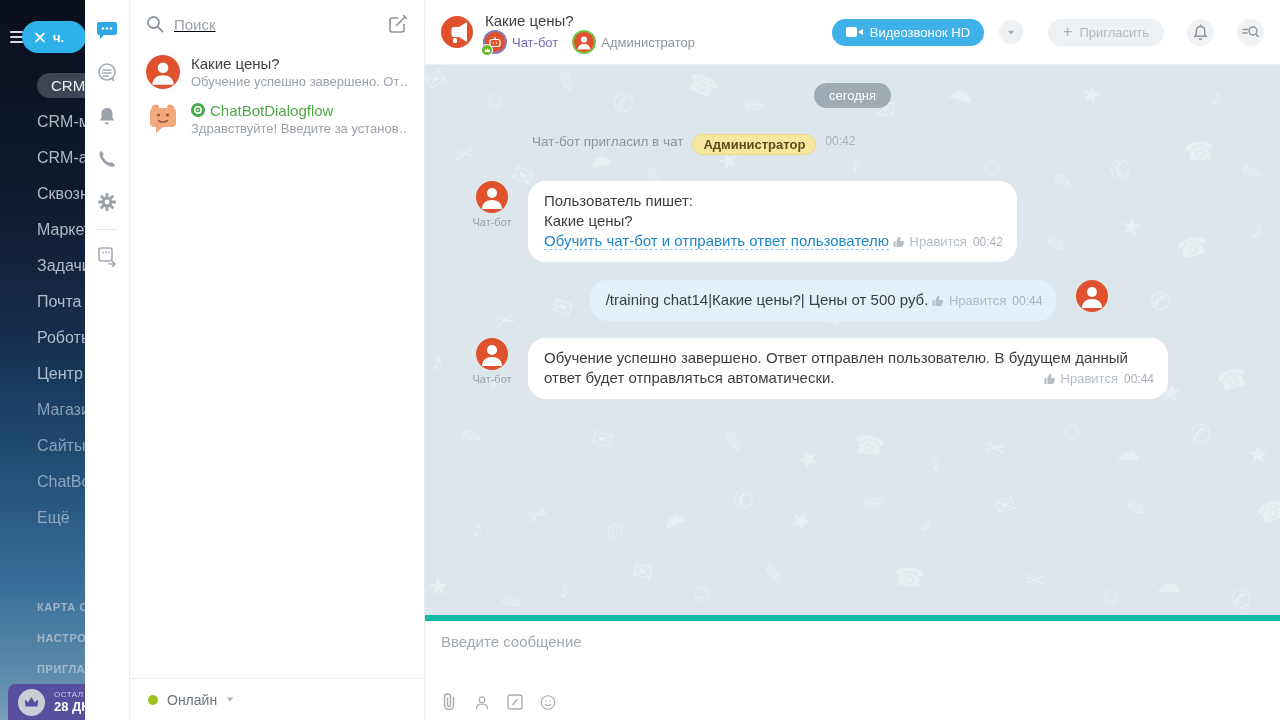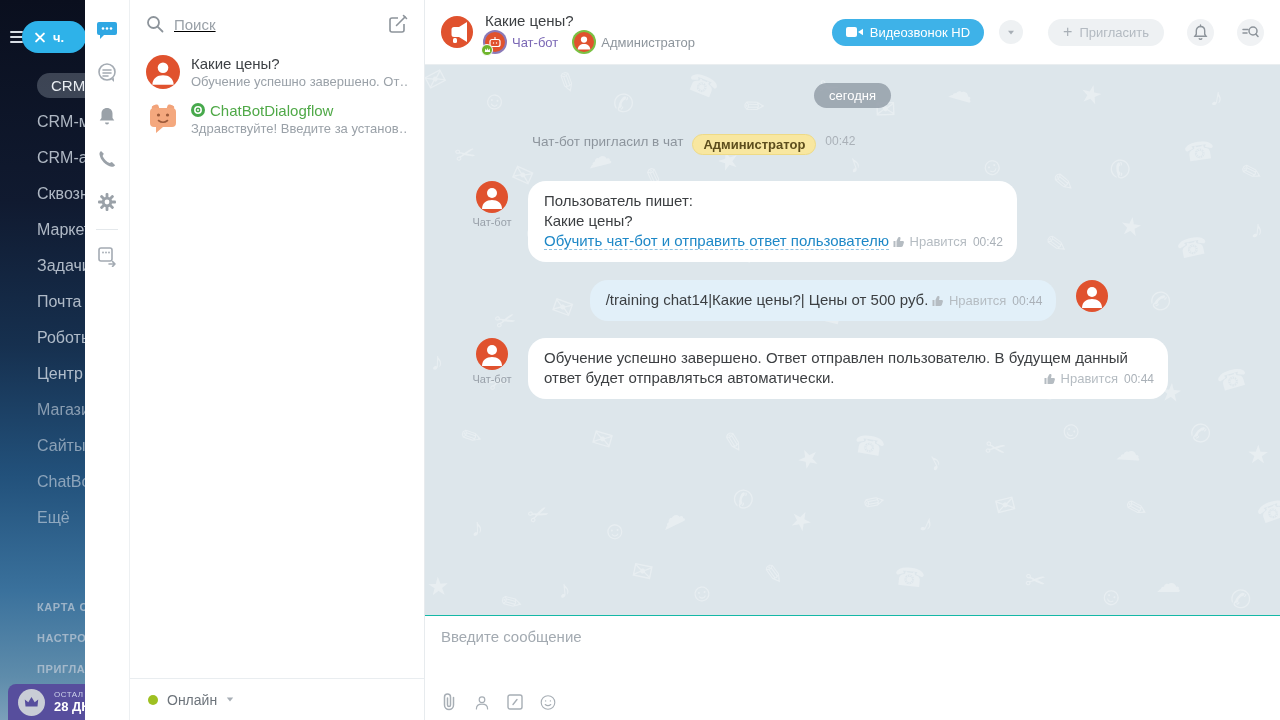--- a/index.html
+++ b/index.html
@@ -91,21 +91,21 @@
   .bubble{ position:relative; background:#fff; border-radius:18px; padding:10px 16px 11px; margin-left:13px; font-size:15px; line-height:20px; color:#3c3f42; max-width:640px; }
   .bubble .meta{ position:absolute; right:14px; bottom:10px; display:flex; align-items:center; gap:6px; }
   .bubble .meta .like{ font-size:13px; color:#b5bcc2; cursor:pointer; display:flex; align-items:center; gap:5px; }
   .bubble.pad-meta{ padding-right:128px; }
   .train-link{ color:#1e88c7; text-decoration:none; border-bottom:1px dashed #8fc3e2; cursor:pointer; }
   .row1{ margin-top:26px; }
   .row-out{ margin-top:18px; justify-content:center; }
   .out-bubble{ background:#e2f0f9; margin-left:0; margin-right:13px; white-space:nowrap; }
   .row3{ margin-top:17px; }
 
-  .composer{ height:105px; flex:0 0 105px; background:#fff; border-top:1px solid #14b8a6; position:relative; }
+  .composer{ height:105px; flex:0 0 105px; background:#fff; border-top:6px solid #14b8a6; position:relative; }
   .composer textarea{ width:100%; height:58px; border:none; outline:none; resize:none; font-family:inherit; font-size:15px; color:#3e4246; padding:12px 16px 0; background:transparent; }
   .composer textarea::placeholder{ color:#a3aab1; }
   .composer-icons{ position:absolute; left:16px; bottom:9px; display:flex; gap:17px; }
   .composer-icons .cic{ width:16px; height:18px; display:flex; align-items:center; justify-content:center; cursor:pointer; }
 </style>
 </head>
 <body>
 
 <div class="app">
 

